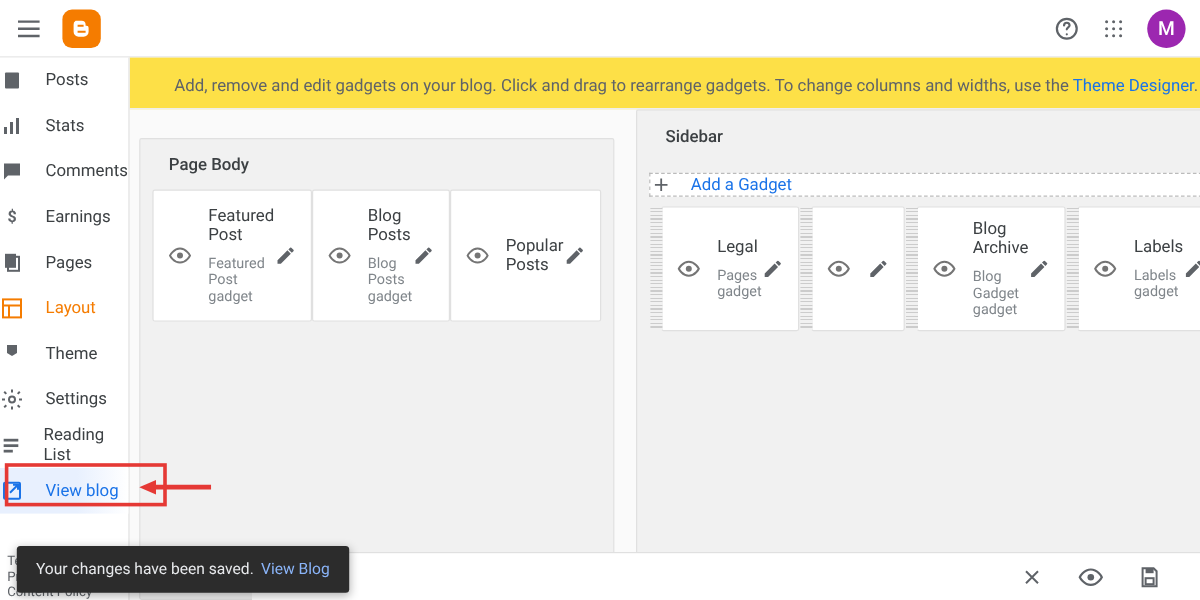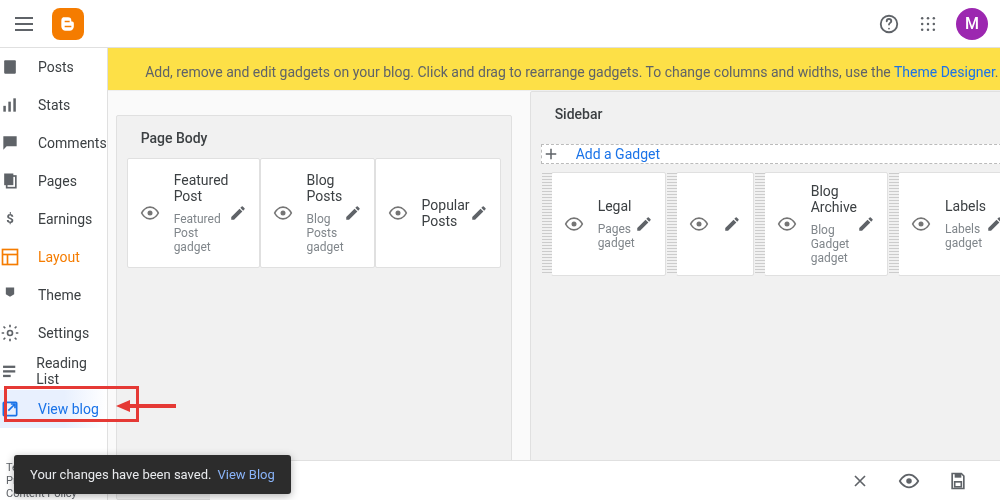--- a/index.html
+++ b/index.html
@@ -177,29 +177,29 @@
           <span>Stats</span>
         </div>
       <div class="nav-item">
           <svg viewBox="0 0 24 24">
             <use href="#i-comments"></use>
           </svg>
           <span>Comments</span>
         </div>
       <div class="nav-item">
           <svg viewBox="0 0 24 24">
+            <use href="#i-earnings"></use>
+          </svg>
+          <span>Earnings</span>
+        </div>
+      <div class="nav-item">
+          <svg viewBox="0 0 24 24">
             <use href="#i-pages"></use>
           </svg>
           <span>Pages</span>
-        </div>
-      <div class="nav-item">
-          <svg viewBox="0 0 24 24">
-            <use href="#i-earnings"></use>
-          </svg>
-          <span>Earnings</span>
         </div>
       <div class="nav-item active">
           <svg viewBox="0 0 24 24">
             <use href="#i-layout"></use>
           </svg>
           <span>Layout</span>
         </div>
       <div class="nav-item">
           <svg viewBox="0 0 24 24">
             <use href="#i-theme"></use>

